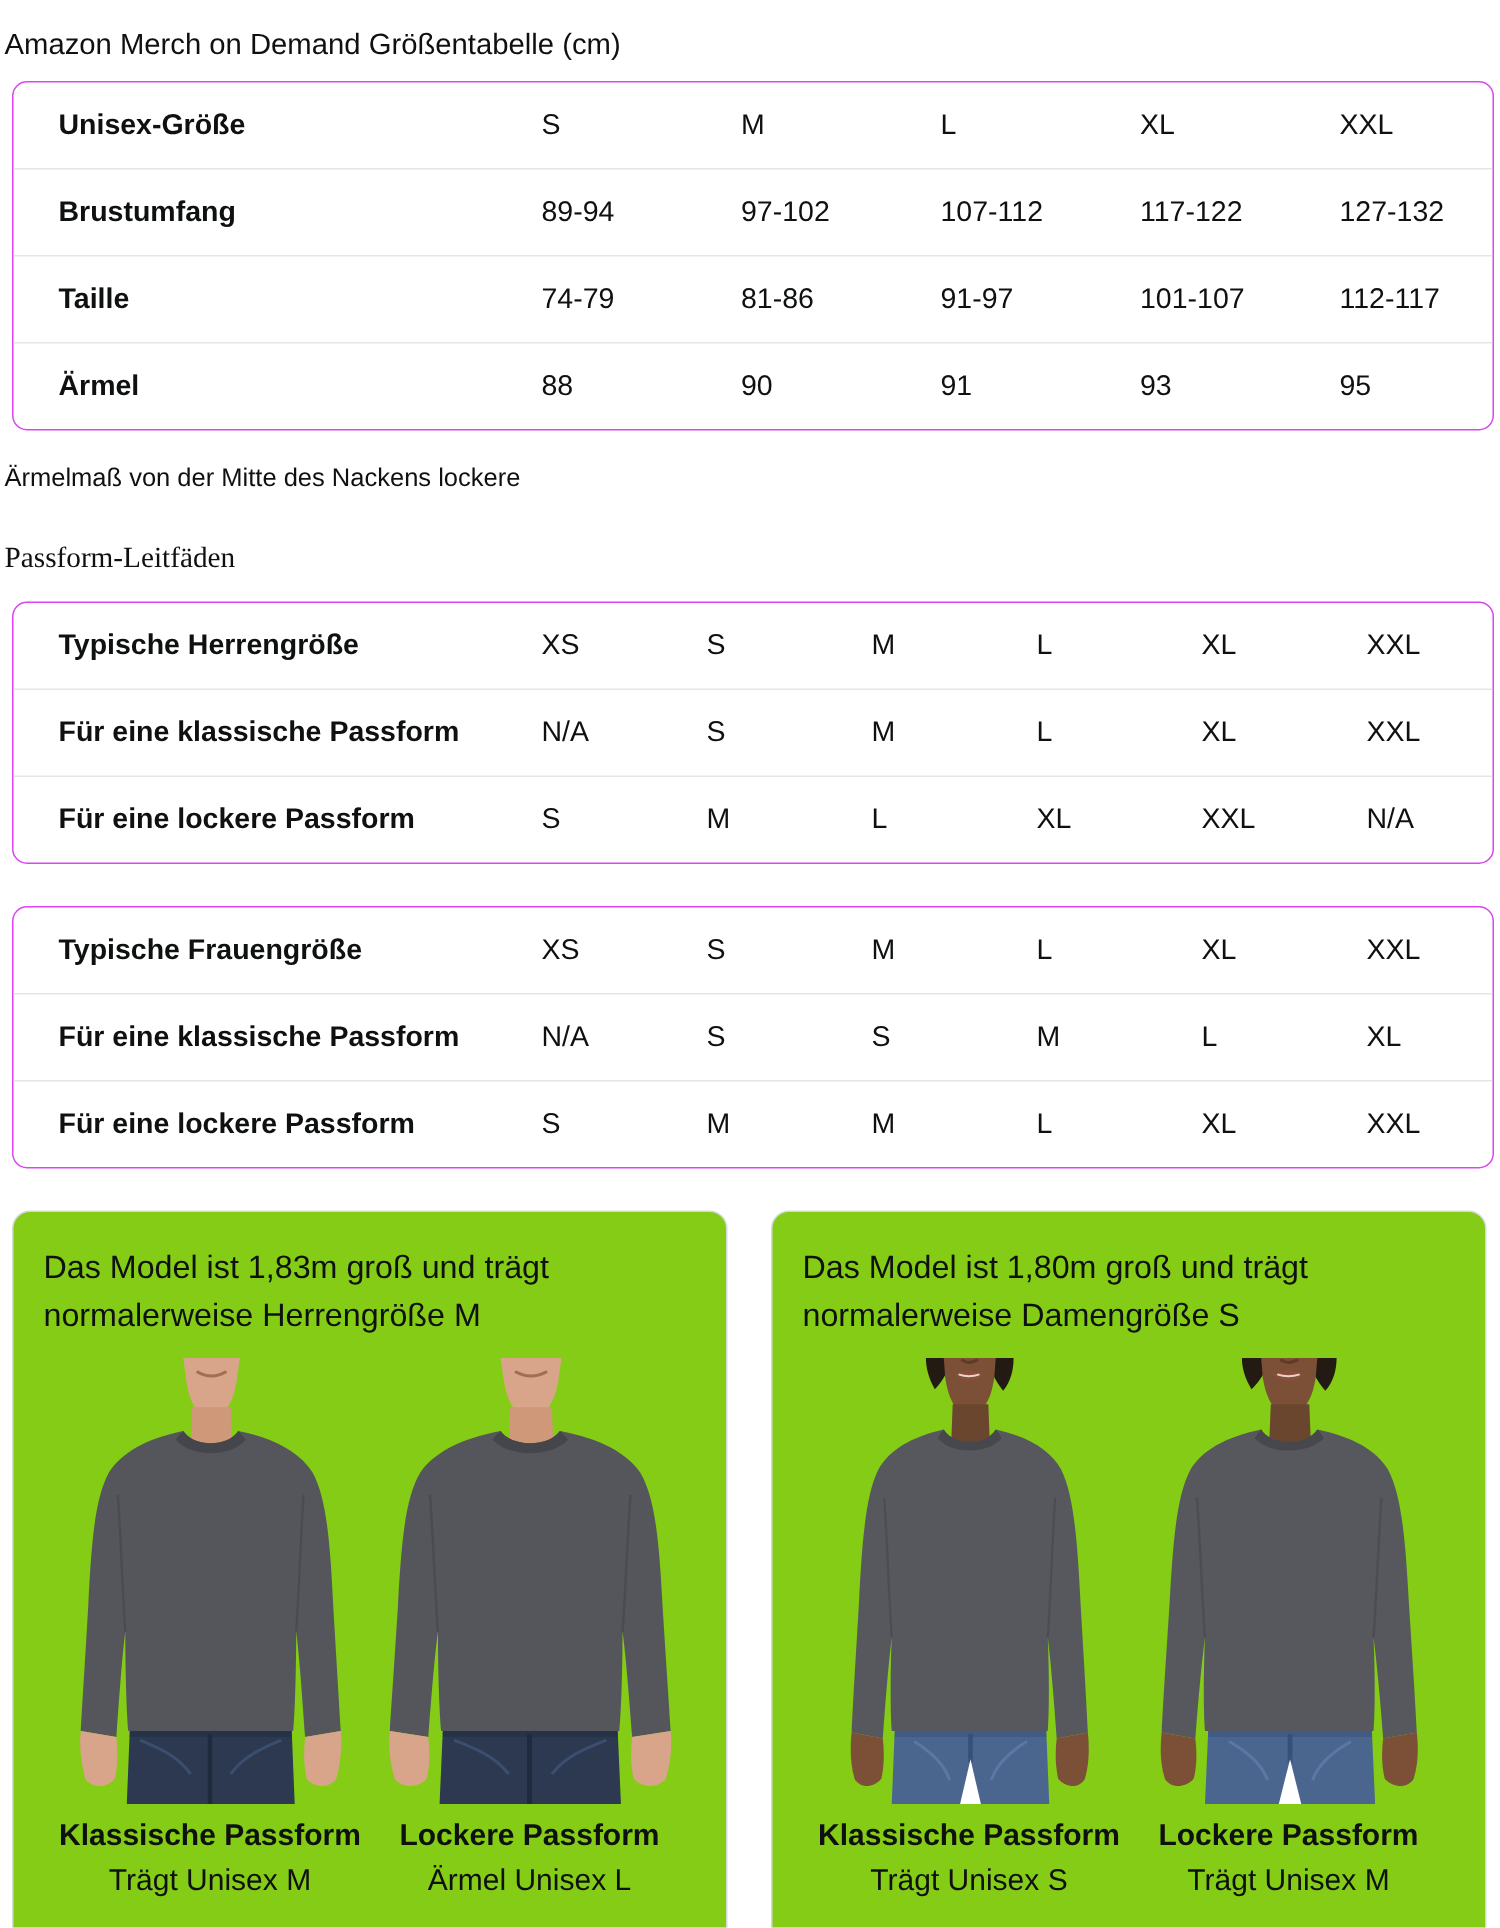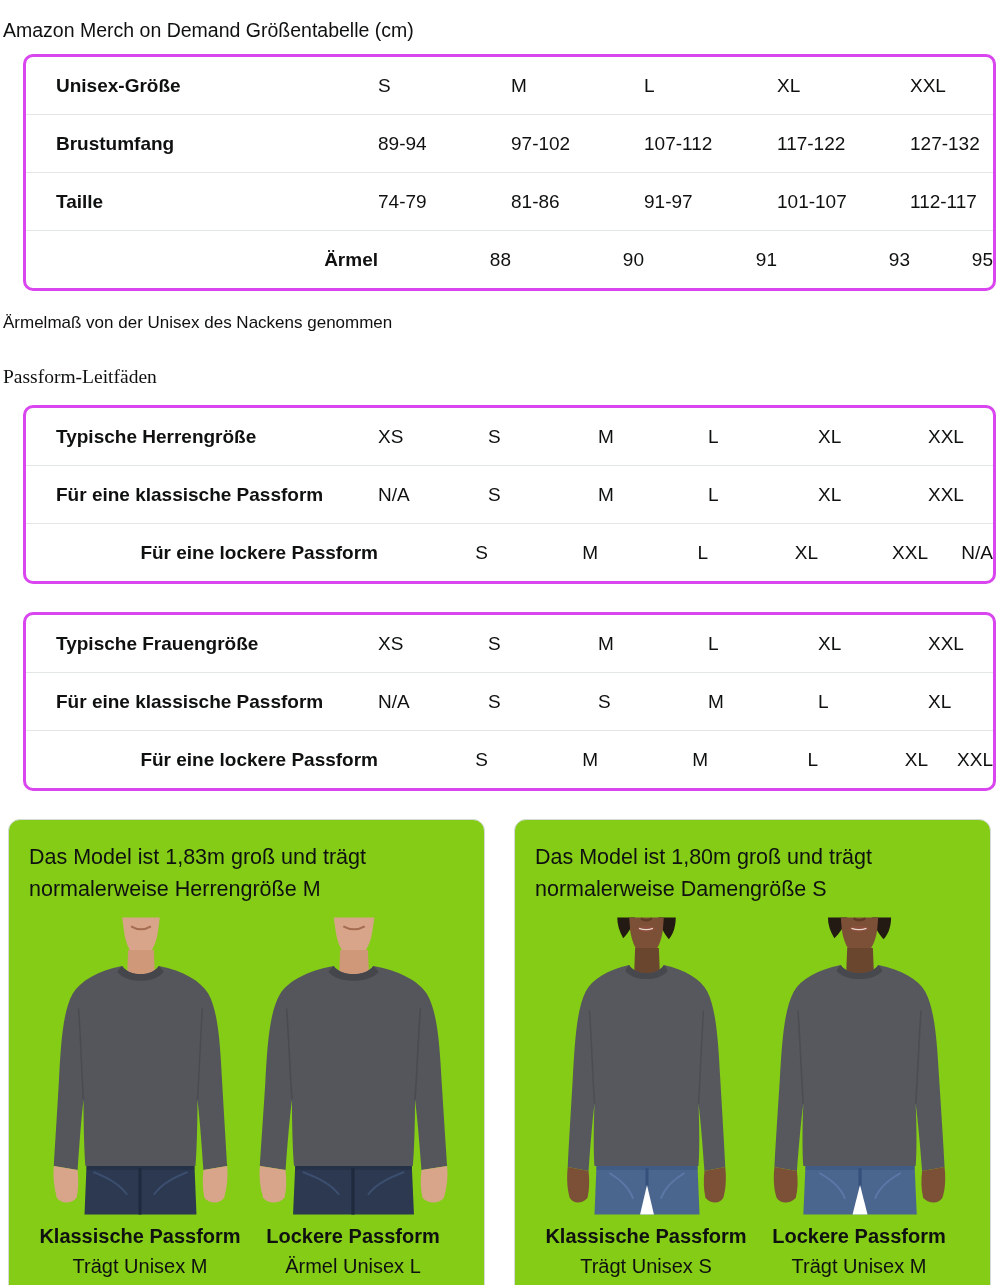--- a/index.html
+++ b/index.html
@@ -8,33 +8,33 @@
     font-family:"Liberation Sans", sans-serif;
     color:#0f1111;
     overflow:hidden;
   }
   .page-title {
     margin:0 0 0 3px; padding-top:18px;
     font-size:19.5px; line-height:24px; font-weight:400;
   }
   
   .tbl {
-    margin:12px 4px 0 23px;
-    border:3px solid #d946ef;
+    margin:12px 4px 0 8px;
+    border:1px solid #d946ef;
     border-radius:10px;
     background:#fff;
     overflow:hidden;
   }
   .tbl .row {
     display:grid; align-items:center;
     height:57px; padding-left:30px;
     border-bottom:1px solid #e3e6e6;
     font-size:19px;
   }
-  .tbl .row:last-child { border-bottom:none;text-align:right; }
+  .tbl .row:last-child { border-bottom:none; }
   .r5 { grid-template-columns:322px 133px 133px 133px 133px 1fr; }
   .r6 { grid-template-columns:322px 110px 110px 110px 110px 110px 1fr; }
   .lbl { font-weight:700; }
   .note {
     margin:21px 0 0 3px;
     font-size:17px; line-height:22px;
   }
   .section-title {
     margin:31px 0 0 3px;
     font-size:19.5px; line-height:24px; font-weight:400;font-family:Liberation Serif, serif;
@@ -139,21 +139,21 @@
   <div class="row r5">
     <span class="lbl">Ärmel</span>
     <span>88</span>
     <span>90</span>
     <span>91</span>
     <span>93</span>
     <span>95</span>
   </div>
 </div>
 
-<p class="note">Ärmelmaß von der Unisex des Nackens genommen</p>
+<p class="note">Ärmelmaß von der Mitte des Nackens lockere</p>
 
 <h2 class="section-title">Passform-Leitfäden</h2>
 
 <div class="tbl tbl2">
   <div class="row r6">
     <span class="lbl">Typische Herrengröße</span>
     <span>XS</span>
     <span>S</span>
     <span>M</span>
     <span>L</span>

